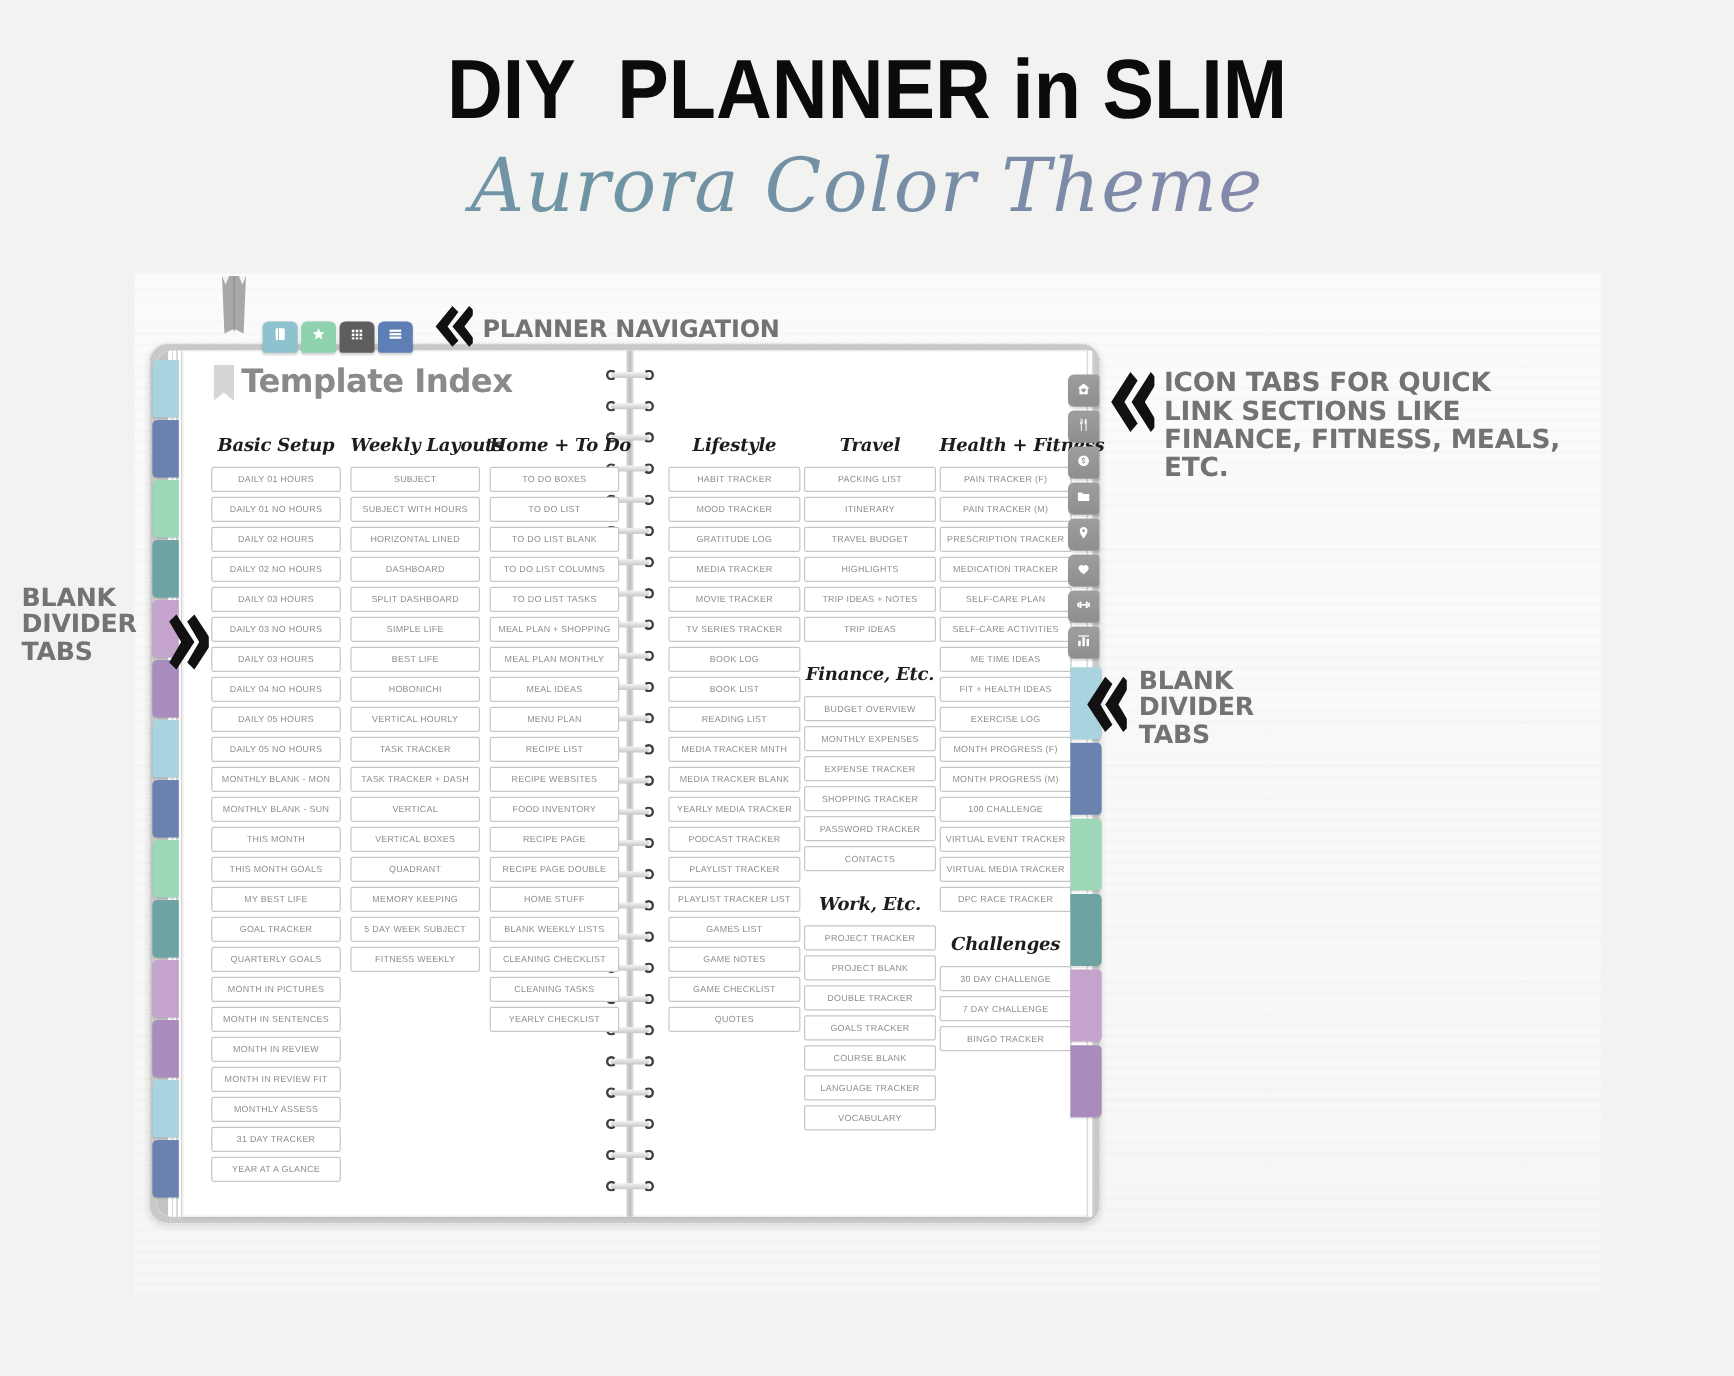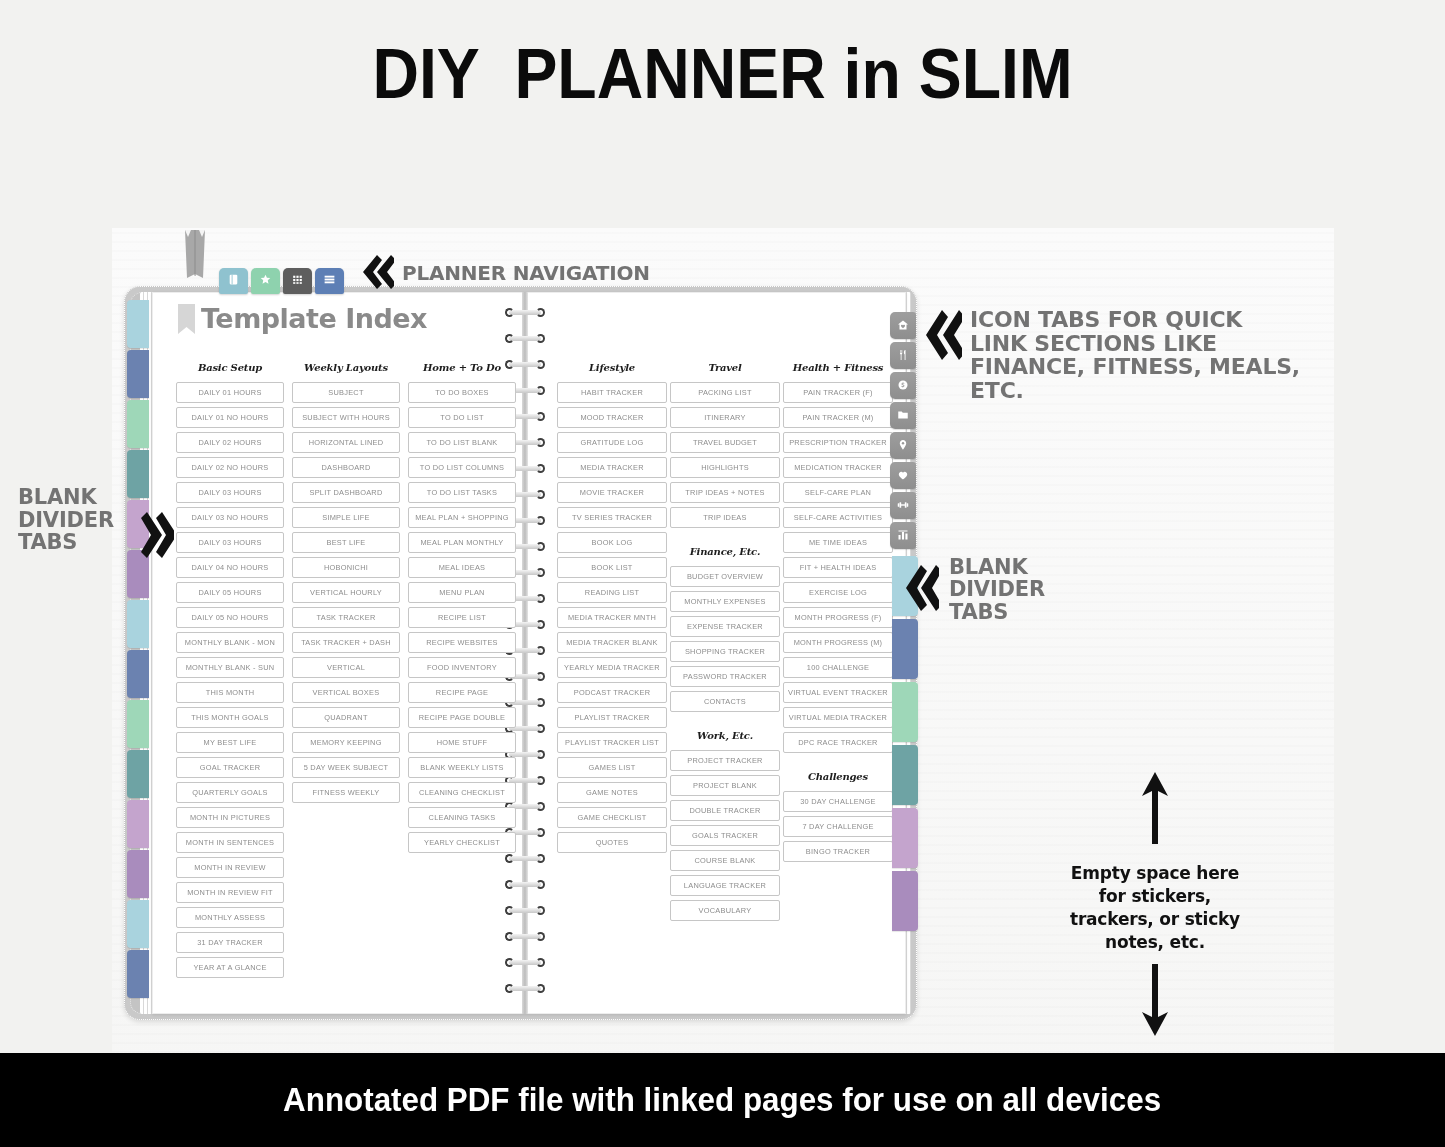--- a/index.html
+++ b/index.html
@@ -148,21 +148,21 @@
 
   .cols { position: absolute; z-index: 3; display: flex; }
   .cols.left { left: 176px; top: 362px; gap: 8px; }
   .cols.right { left: 557px; top: 362px; gap: 3px; }
   .col { width: 108px; }
   .cols.right .col { width: 110px; }
 
   .cathead {
     font-family: "DejaVu Serif", serif;
     font-style: italic; font-weight: 700;
-    font-size: 10px; color: #1d1d1d;
+    font-size: 15px; color: #1d1d1d;
     text-align: center; margin: 0 0 9px 0;
     letter-spacing: -0.2px; white-space: nowrap;
   }
   .cathead.spaced { margin-top: 18px; }
   .pill {
     height: 21px; margin-bottom: 4px;
     border: 1px solid #c6c6c6; border-radius: 2px;
     background: #fff;
     display: flex; align-items: center; justify-content: center;
     font-size: 7.4px; color: #8d8d8d; letter-spacing: .25px;
@@ -206,20 +206,21 @@
     font-family: "Liberation Sans Narrow","Liberation Sans",sans-serif;
     letter-spacing: 0px; transform: scaleX(0.95);
   }
 </style>
 </head>
 <body>
 
 <div id="root">
 
   <div class="hdr-title">DIY  PLANNER in SLIM</div>
+  <div class="hdr-sub">Aurora Color Theme</div>
 
   <div class="board"></div>
 
   <div class="cover">
     <div class="cover-inner"></div>
   </div>
 
   <div class="tabs-left" id="tabsLeft">
       <div class="dtab" style="background: rgb(169, 211, 222);"></div>
       <div class="dtab" style="background: rgb(107, 130, 176);"></div>
@@ -672,31 +673,15 @@
   <div class="ann ann-blank-l">
     <span class="ann-txt" style="width:112px;">BLANK DIVIDER TABS</span>
     <span class="chev" style="margin-top:34px;">
       <svg width="36" height="52" viewBox="0 0 36 52">
           <path d="M3 9 L13 26 L3 43 L9 49 L24 26 L9 3 Z" fill="#111"></path>
           <path d="M18 9 L28 26 L18 43 L24 49 L39 26 L24 3 Z" fill="#111"></path>
         </svg>
     </span>
   </div>
 
-  <div class="ann ann-empty">
-    <span>
-      <svg width="42" height="74" viewBox="0 0 42 74">
-          <path d="M21 2 L34 26 L24 21 L24 74 L18 74 L18 21 L8 26 Z" fill="#111"></path>
-        </svg>
-    </span>
-    <div class="ann-txt">Empty space here for stickers, trackers, or sticky notes, etc.</div>
-    <span>
-      <svg width="42" height="74" viewBox="0 0 42 74">
-          <path d="M21 72 L34 48 L24 53 L24 0 L18 0 L18 53 L8 48 Z" fill="#111"></path>
-        </svg>
-    </span>
-  </div>
-
-  <div class="footer">
-    <span class="ftxt">Annotated PDF file with linked pages for use on all devices</span>
-  </div>
+
 
 </div>
 
 </body></html>

